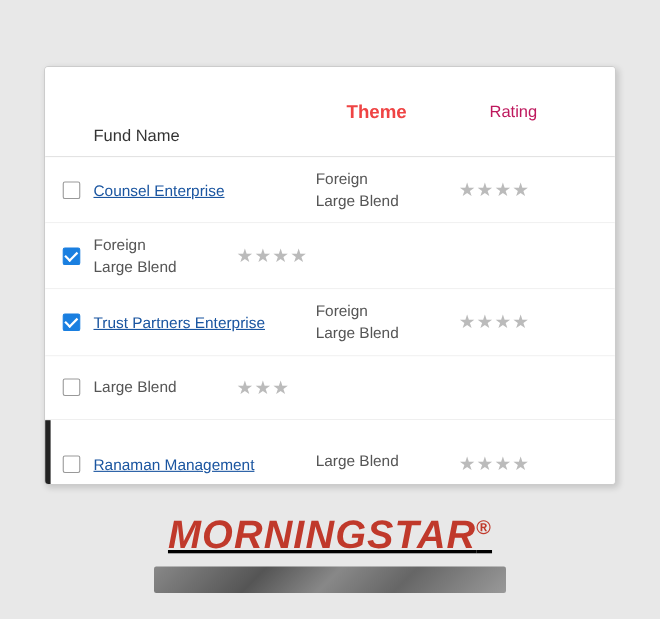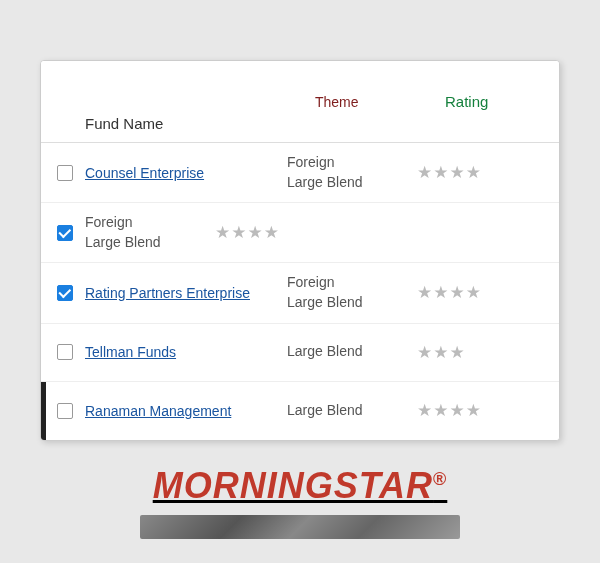--- a/index.html
+++ b/index.html
@@ -46,43 +46,44 @@
     .col-fund-name {
       flex: 0 0 230px;
       font-size: 15px;
       color: #333;
       font-weight: normal;
       margin-top: 44px;
     }
 
     .col-theme {
       flex: 0 0 130px;
-      font-size: 14px;
-      color: #7f1d1d;
-      font-weight: normal;
+      font-size: 17px;
+      color: #ef4444;
+      font-weight: bold;
     }
 
     .col-rating {
       flex: 1;
       font-size: 15px;
-      color: #15803d;
+      color: #be185d;
       font-weight: normal;
     }
 
     .table-row {
       display: flex;
       align-items: center;
       padding: 10px 16px;
       border-bottom: 1px solid #eee;
       background: #fff;
       min-height: 58px;
     }
 
     .table-row:last-child {
       border-bottom: none;
+      align-items: flex-end;
     }
 
     .row-checkbox-area {
       flex: 0 0 28px;
       display: flex;
       align-items: center;
     }
 
     .checkbox {
       width: 16px;
@@ -234,40 +235,39 @@
           <span class="star-icon">★</span>
           <span class="star-icon">★</span>
         </div>
       </div>
     </div>
 
     <div class="table-row">
       <div class="row-checkbox-area">
         <div class="checkbox checked"></div>
       </div>
-      <div class="row-fund-name">Rating Partners Enterprise</div>
+      <div class="row-fund-name">Trust Partners Enterprise</div>
       <div class="row-theme">
         <span>Foreign</span><br>
         <span>Large Blend</span>
       </div>
       <div class="row-rating">
         <div class="stars-container">
           <span class="star-icon">★</span>
           <span class="star-icon">★</span>
           <span class="star-icon">★</span>
           <span class="star-icon">★</span>
         </div>
       </div>
     </div>
 
     <div class="table-row">
       <div class="row-checkbox-area">
         <div class="checkbox"></div>
       </div>
-      <div class="row-fund-name">Tellman Funds</div>
       <div class="row-theme">
         <span>Large Blend</span>
       </div>
       <div class="row-rating">
         <div class="stars-container">
           <span class="star-icon">★</span>
           <span class="star-icon">★</span>
           <span class="star-icon">★</span>
         </div>
       </div>

